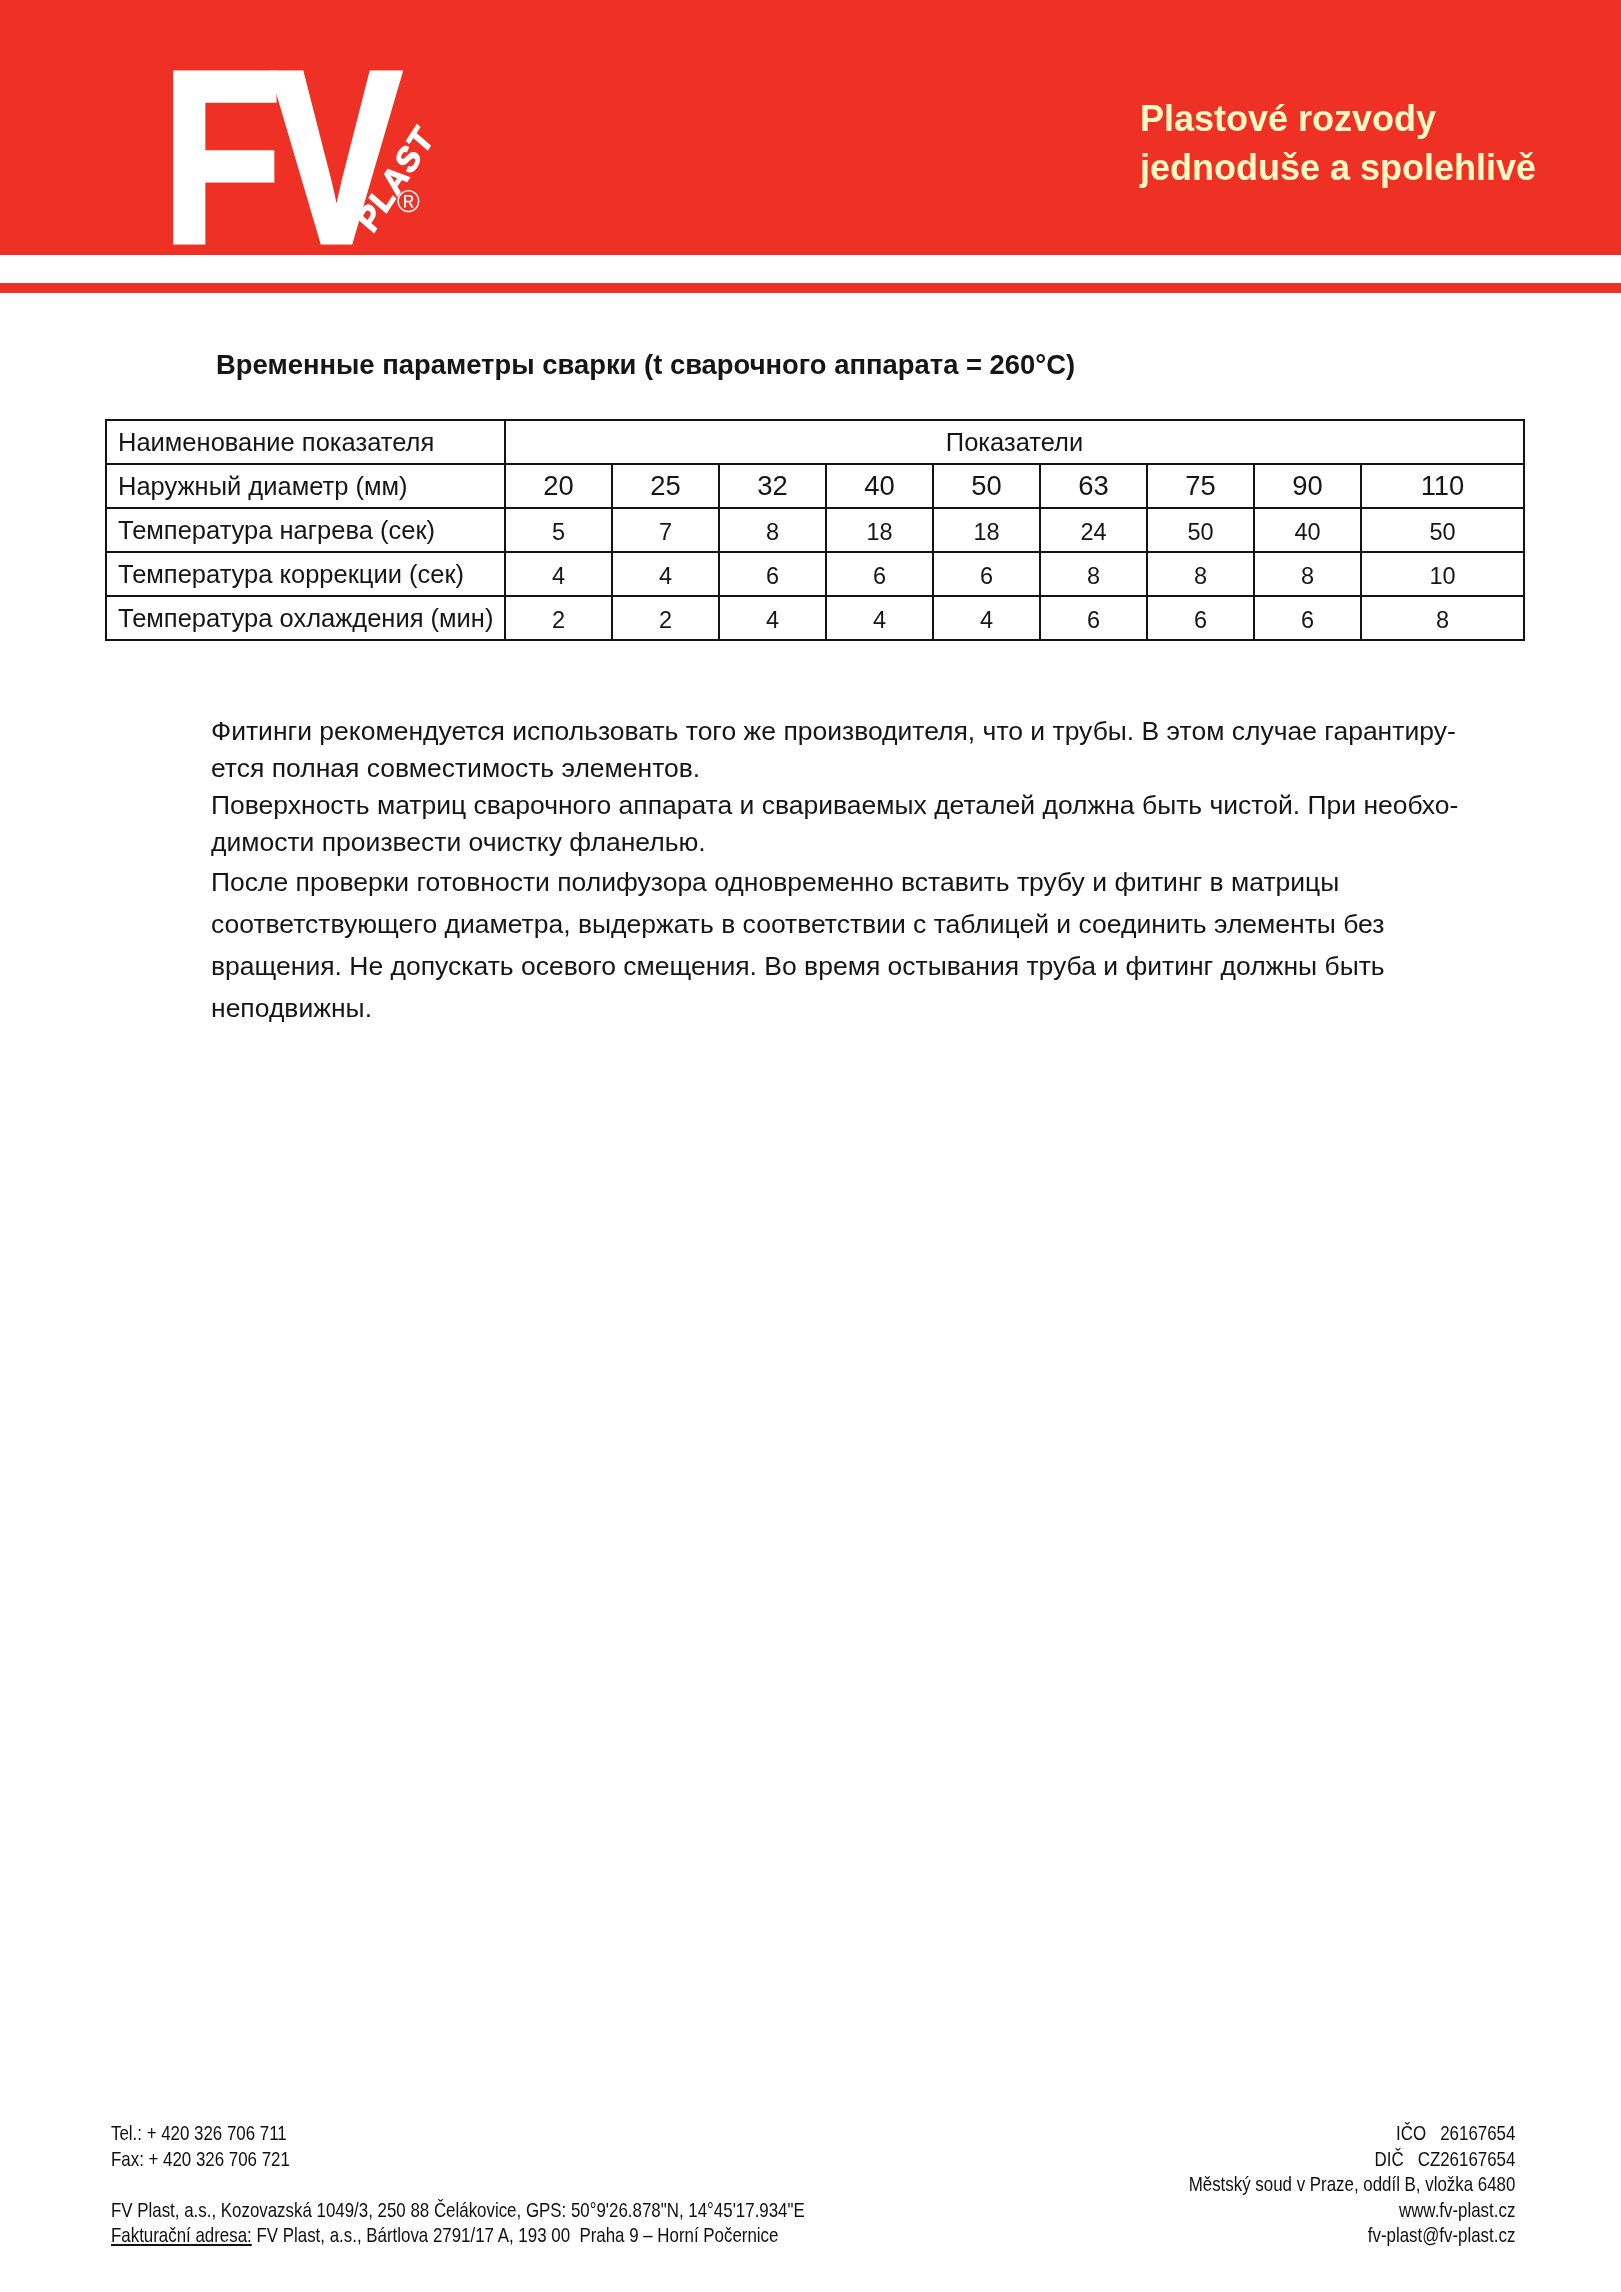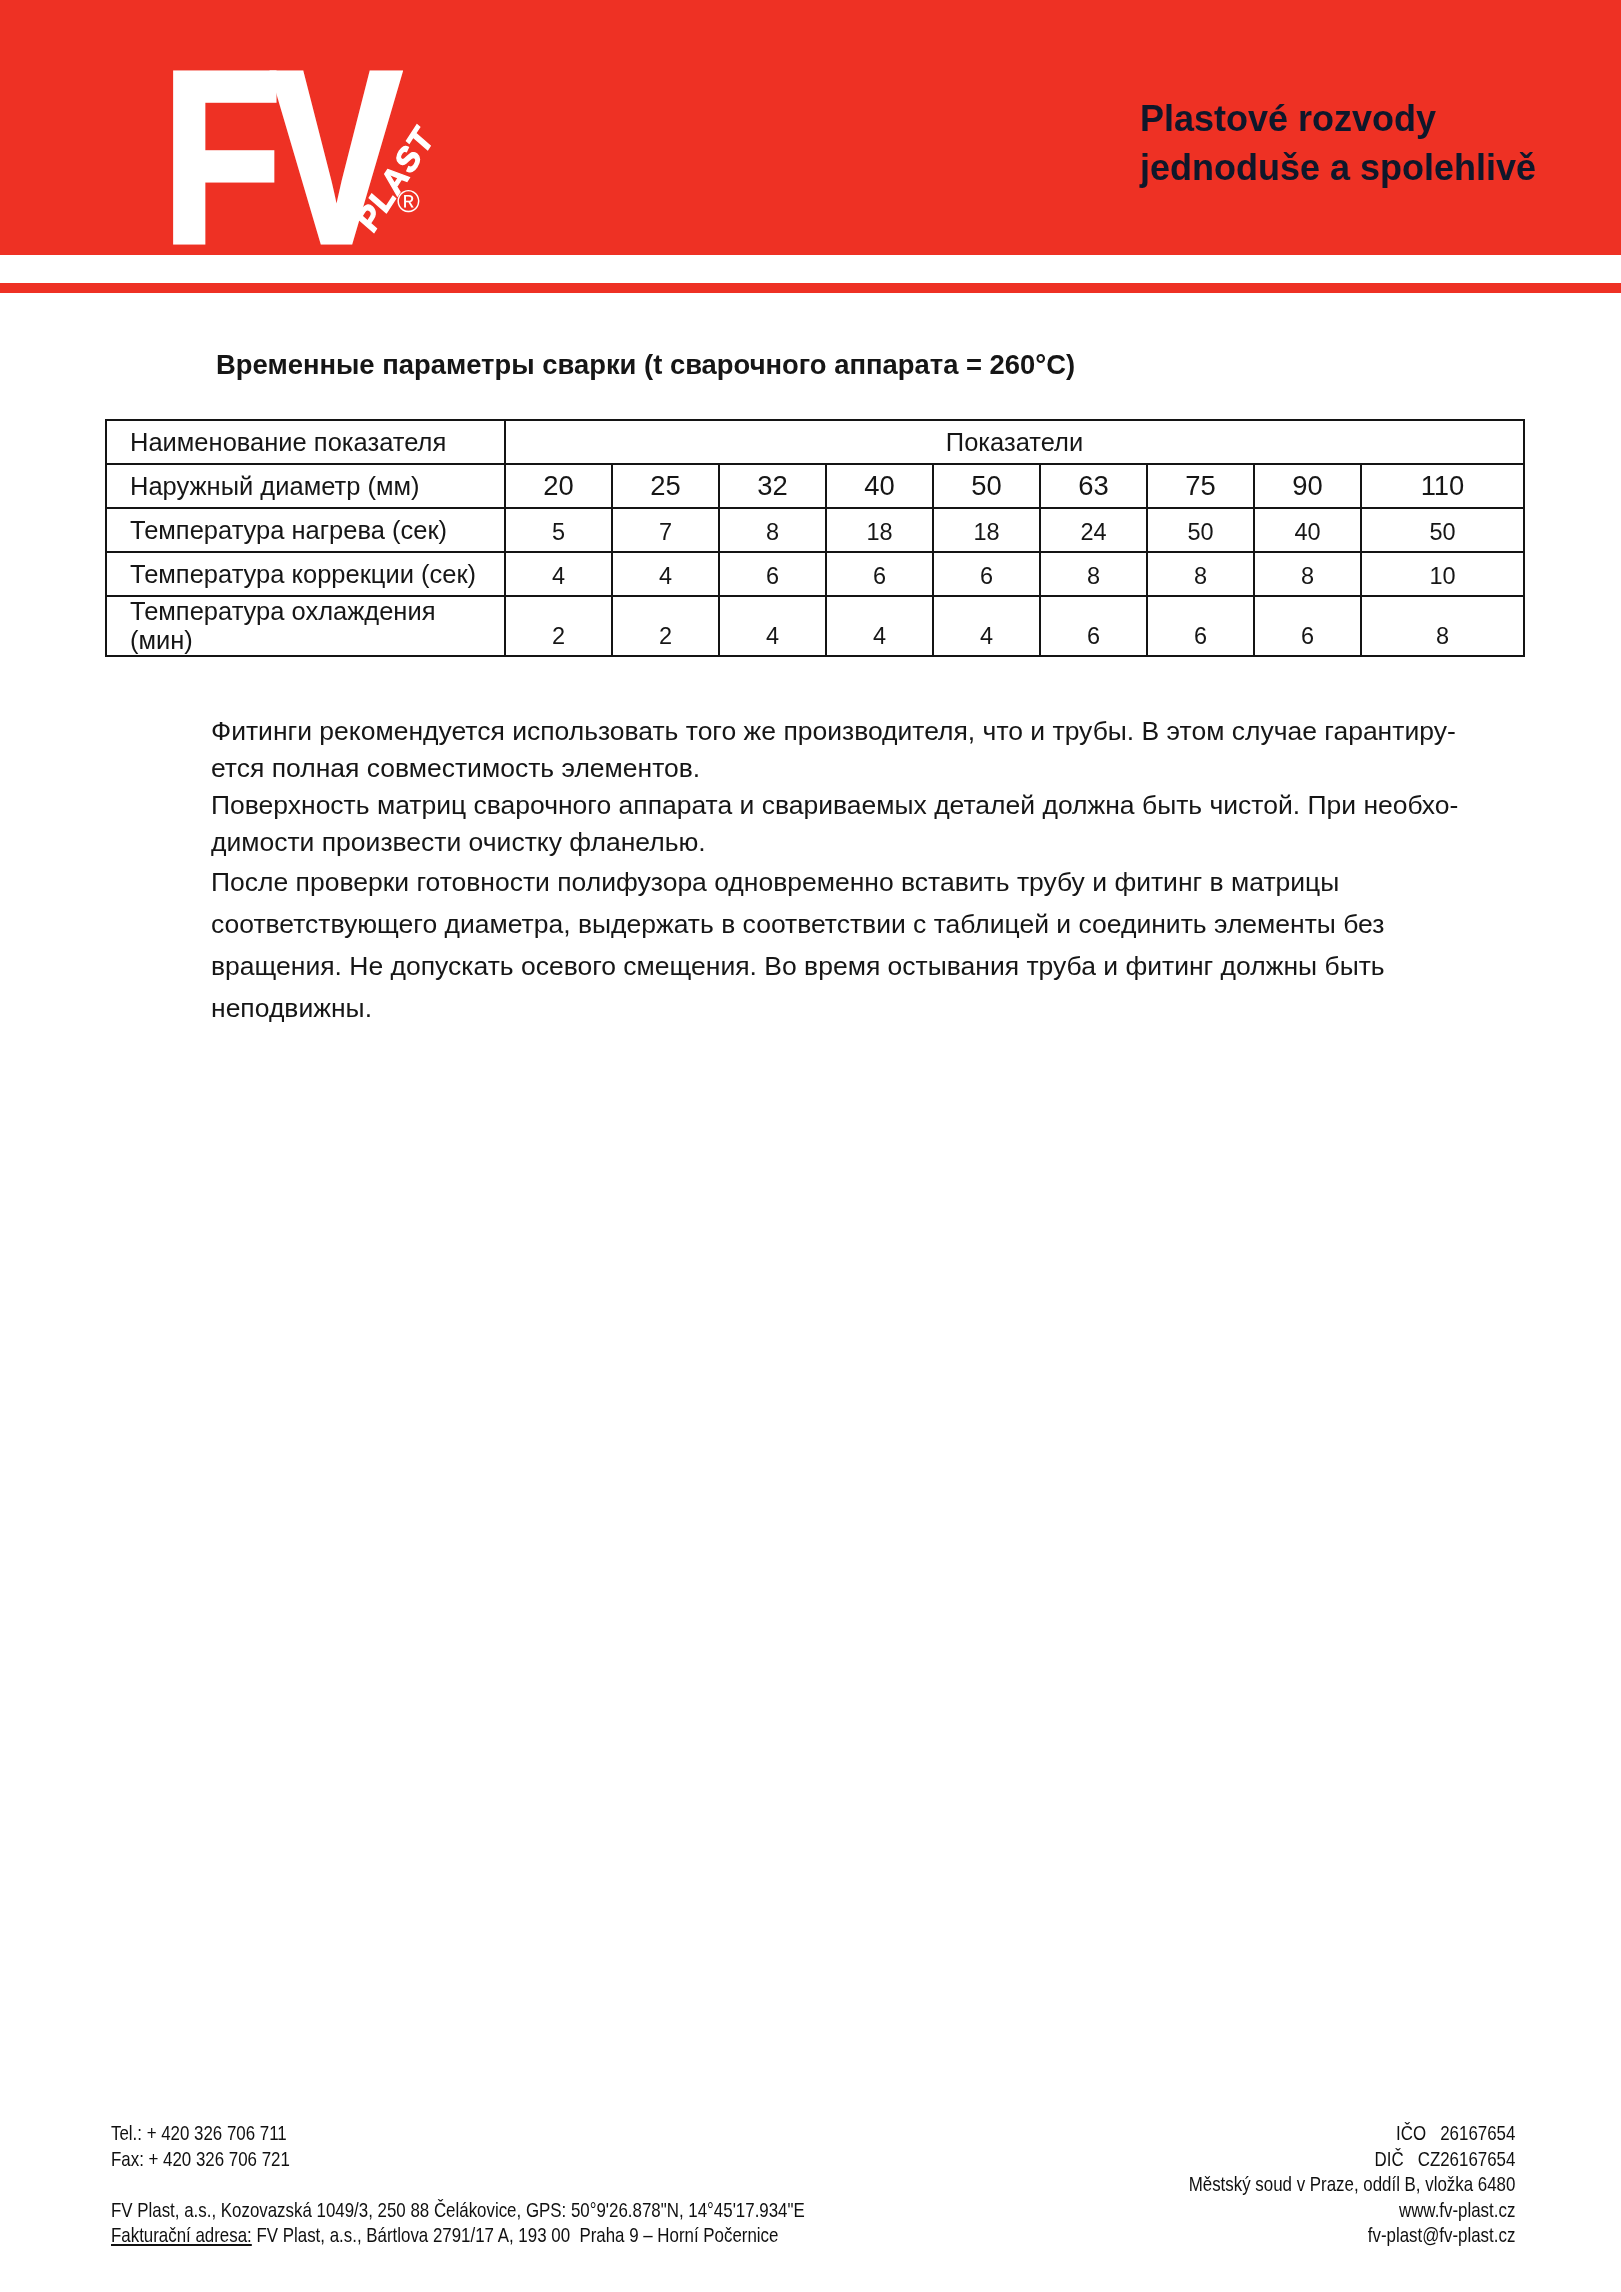--- a/index.html
+++ b/index.html
@@ -12,30 +12,30 @@
   .banner-strip { position:absolute; left:0; top:283px; width:1621px; height:9.8px; background:var(--brand-red,#EE3124); }
 
   .logo { position:absolute; left:162px; top:35px; width:294px; height:225px; color:#fff; }
   .logo-fv { font-size:245px; line-height:1; font-weight:700; letter-spacing:-0.055em;
              -webkit-text-stroke:4.9px #fff; transform:scaleX(0.8); transform-origin:left top; display:block; }
   .logo-plast { position:absolute; left:169px; top:125px; width:129px; text-align:center;
                 font-size:33px; font-weight:700; letter-spacing:0.04em;
                 transform:rotate(-57deg) skewX(-8deg); -webkit-text-stroke:1.2px #fff; }
   .logo-reg { position:absolute; left:235px; top:149px; font-size:31px; font-weight:400; }
 
-  .slogan { position:absolute; left:1140px; top:94px; color:#0f172a; font-size:36px; font-weight:700; line-height:49px; }
+  .slogan { position:absolute; left:1140px; top:94px; color:#fef9c3; font-size:36px; font-weight:700; line-height:49px; }
 
   
   .doc-title { position:absolute; left:216px; top:349px; font-size:27.4px; font-weight:700; color:#161616;text-align:center; }
 
   
   table.params { position:absolute; left:105px; top:419px; border-collapse:collapse; table-layout:fixed; background:#fff; }
   table.params td, table.params th { border:2.9px solid #141414; font-weight:400; color:#161616; overflow:hidden; }
   table.params tr { height:44px; }
-  .c-label { width:399px; text-align:left; padding-left:23px; font-size:25.5px; }
+  .c-label { width:399px; text-align:left; padding-left:11px; font-size:25.5px; }
   .c-val { width:107px; text-align:center; }
   .c-last { width:163px; text-align:center; }
   th.c-group { text-align:center; font-size:25.5px; }
   tr.r-diam td.c-val, tr.r-diam td.c-last { font-size:27.4px; vertical-align:middle; }
   tr.r-low td.c-val, tr.r-low td.c-last { font-size:23.5px; vertical-align:bottom; padding-bottom:4.9px; }
 
   
   .bodytext { position:absolute; left:211px; top:713px; width:1333px; font-size:26.5px; color:#161616; }
   .bodytext .line { white-space:nowrap; }
   .block1 .line { line-height:37px; }

